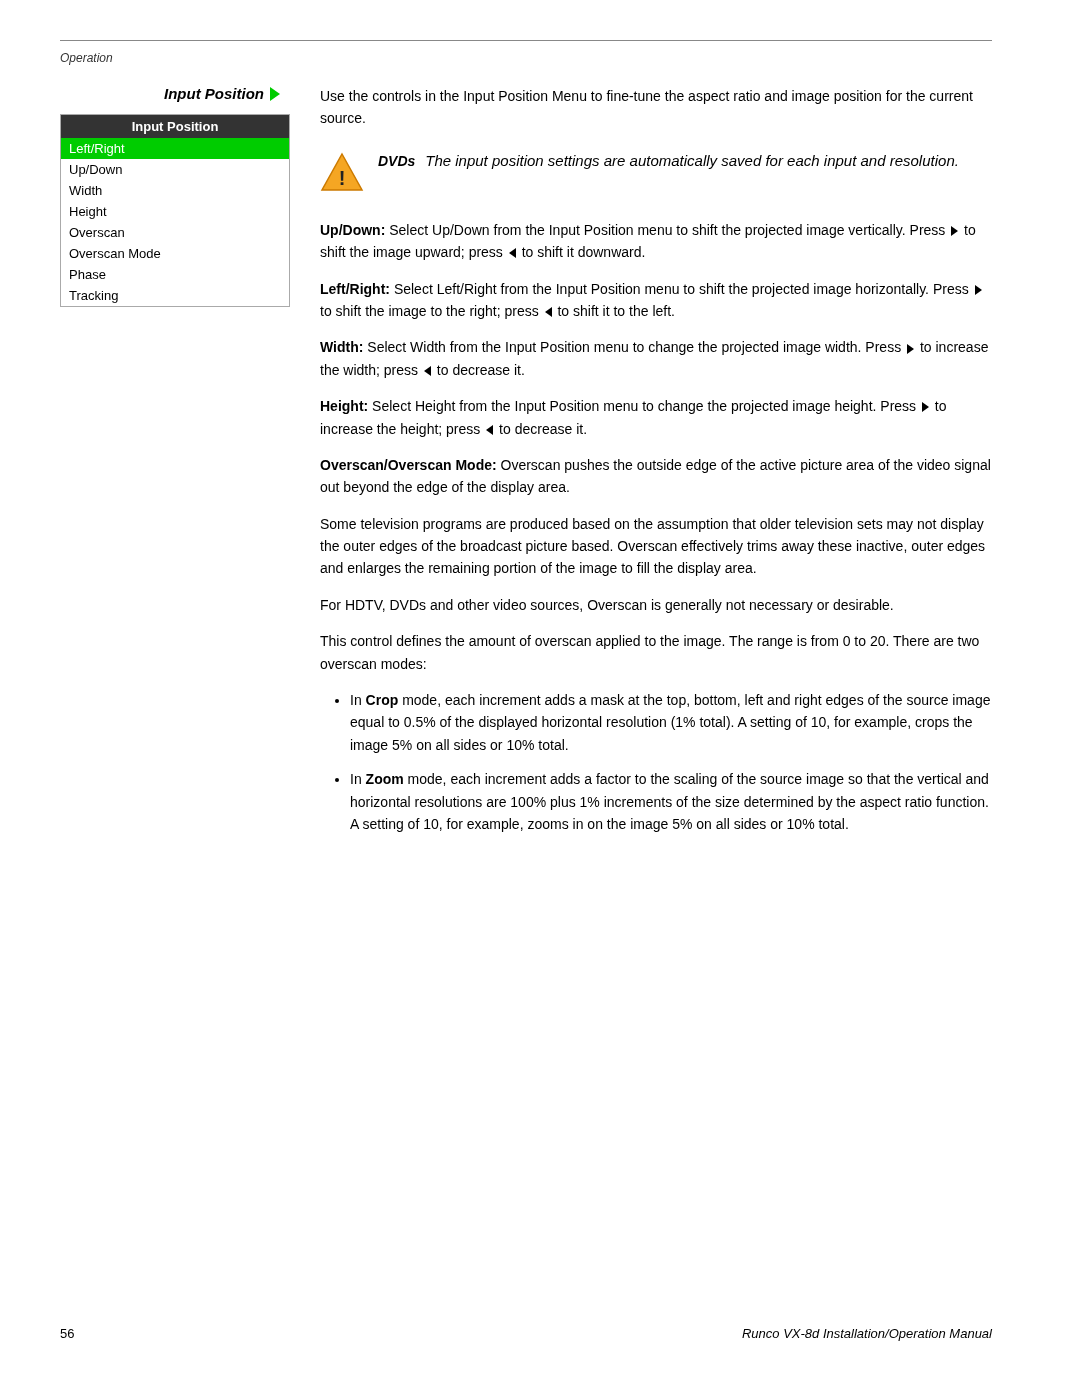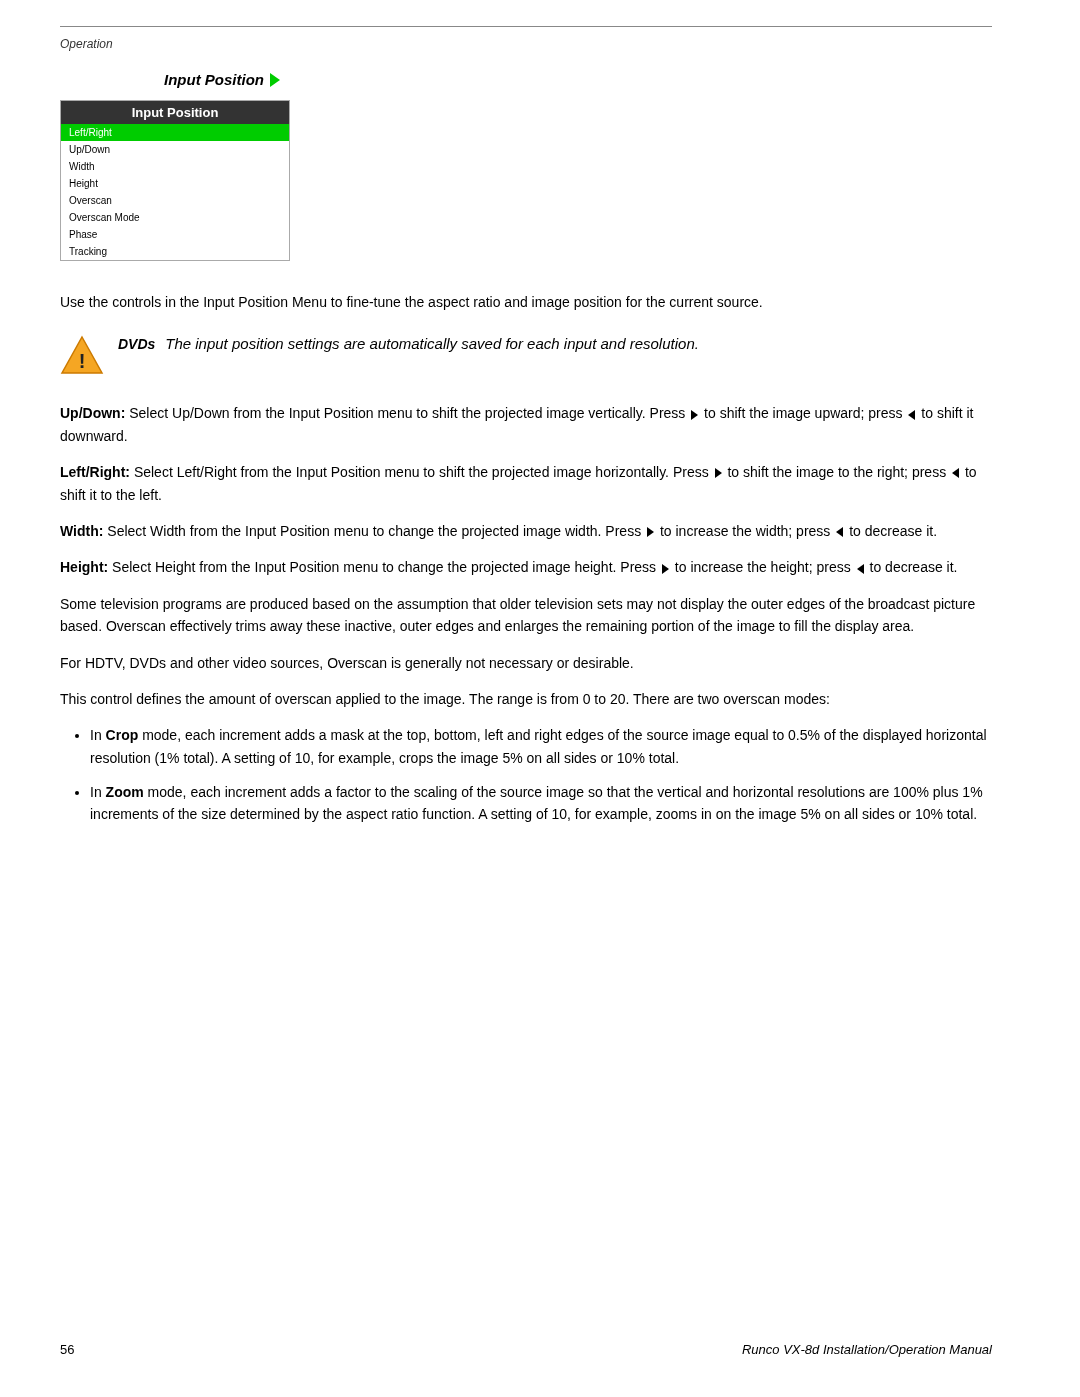--- a/index.html
+++ b/index.html
@@ -9,39 +9,39 @@
       font-size: 14px;
       color: #000000;
       width: 1080px;
       min-height: 1397px;
       position: relative;
     }
 
     .page-container {
       width: 1052px;
       min-height: 1397px;
-      padding: 26px 60px 60px 60px;
+      padding: 40px 60px 60px 60px;
       position: relative;
     }
 
     .header-section {
       border-top: 1px solid #888;
       padding-top: 8px;
       margin-bottom: 20px;
     }
 
     .header-label {
       font-style: italic;
       font-size: 12px;
       color: #333;
     }
 
     .main-content {
       display: flex;
-      flex-direction: column;
+      flex-direction: row;
       gap: 30px;
       margin-top: 20px;
     }
 
     .left-column {
       width: 230px;
       flex-shrink: 0;
     }
 
     .right-column {
@@ -85,21 +85,21 @@
       background: #333;
       color: #fff;
       font-weight: bold;
       font-size: 13px;
       padding: 4px 8px;
       text-align: center;
     }
 
     .menu-table-row {
       padding: 3px 8px;
-      font-size: 10px;
+      font-size: 13px;
       border-bottom: 1px solid #ddd;
     }
 
     .menu-table-row.selected {
       background: #00cc00;
       color: #fff;
     }
 
     .menu-table-row:last-child {
       border-bottom: none;
@@ -169,21 +169,21 @@
       border-top: 5px solid transparent;
       border-bottom: 5px solid transparent;
       border-right: 7px solid #000;
       margin: 0 2px;
       vertical-align: middle;
     }
 
     
     .page-footer {
       position: absolute;
-      bottom: 40px;
+      bottom: 56px;
       left: 60px;
       right: 60px;
       display: flex;
       justify-content: space-between;
       align-items: center;
       font-size: 13px;
     }
 
     .page-footer-left {
       font-style: italic;
@@ -280,20 +280,24 @@
       <p class="body-text">
         <b>Width:</b>
         <span> Select Width from the Input Position menu to change the projected image width. Press <span class="tri-right"></span> to increase the width; press <span class="tri-left"></span> to decrease it.</span>
       </p>
 
       <p class="body-text">
         <b>Height:</b>
         <span> Select Height from the Input Position menu to change the projected image height. Press <span class="tri-right"></span> to increase the height; press <span class="tri-left"></span> to decrease it.</span>
       </p>
 
+      <p class="body-text">
+        <b>Overscan/Overscan Mode:</b>
+        <span> Overscan pushes the outside edge of the active picture area of the video signal out beyond the edge of the display area.</span>
+      </p>
 
       <p class="body-text">Some television programs are produced based on the assumption that older television sets may not display the outer edges of the broadcast picture based. Overscan effectively trims away these inactive, outer edges and enlarges the remaining portion of the image to fill the display area.</p>
 
       <p class="body-text">For HDTV, DVDs and other video sources, Overscan is generally not necessary or desirable.</p>
 
       <p class="body-text">This control defines the amount of overscan applied to the image. The range is from 0 to 20. There are two overscan modes:</p>
 
       <ul class="bullet-list">
         <li>
           <span>In <b>Crop</b> mode, each increment adds a mask at the top, bottom, left and right edges of the source image equal to 0.5% of the displayed horizontal resolution (1% total). A setting of 10, for example, crops the image 5% on all sides or 10% total.</span>

